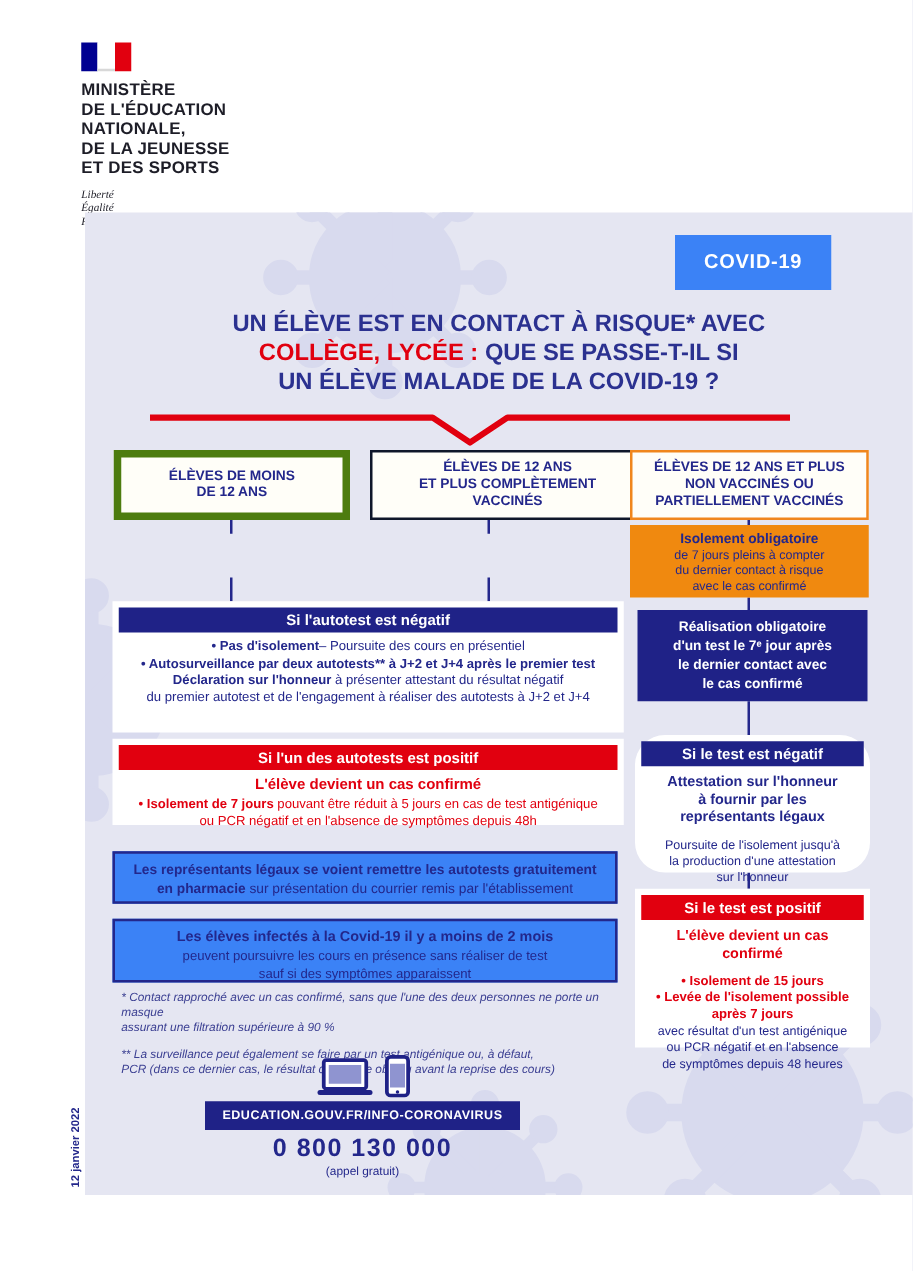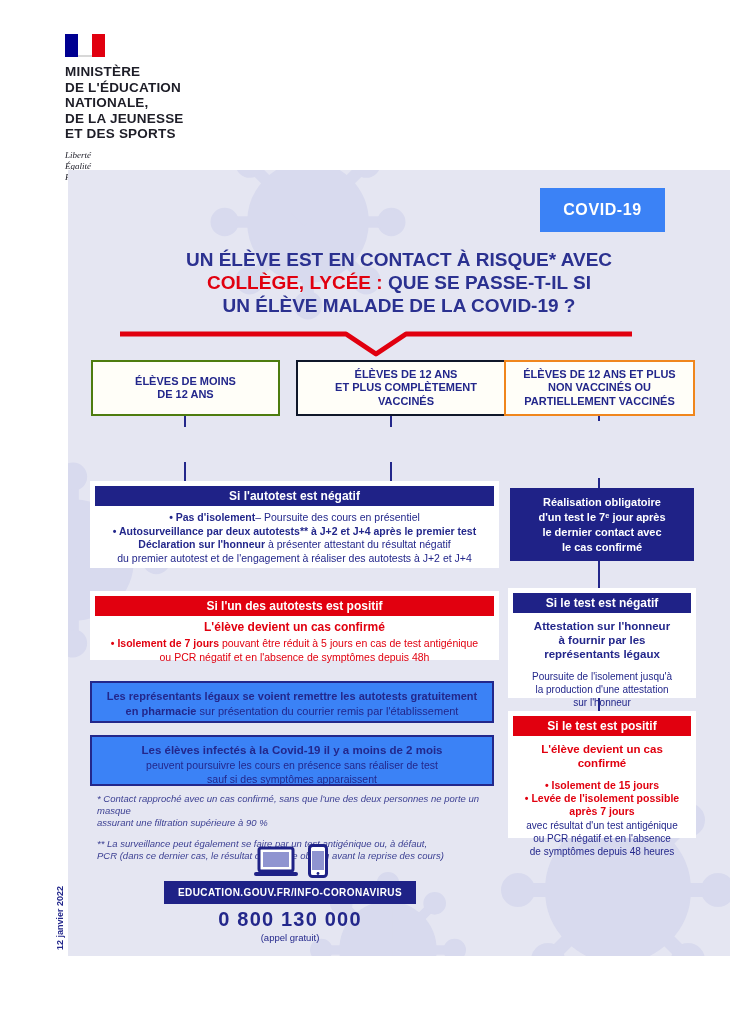--- a/index.html
+++ b/index.html
@@ -41,21 +41,21 @@
     text-align:center; font-weight:bold; font-size:19px; line-height:23px; color:#2b3190;
   }
   .main-title .red { color:#e1000f; }
   .title-arrow { position:absolute; left:52px; top:160px; }
   
   .col-header {
     position:absolute; top:190px; height:56px; background:#fffef8;
     display:flex; align-items:center; justify-content:center; text-align:center;
     font-weight:bold; font-size:11px; line-height:13.5px; white-space:pre-line; color:#23278b;
   }
-  .ch1 { left:23px;  width:189px; border:2px solid #4d7c0f; }
+  .ch1 { left:23px;  width:189px; border:6px solid #4d7c0f; }
   .ch2 { left:228px; width:220px; border:2px solid #0f172a; }
   .ch3 { left:436px; width:191px; border:2px solid #f0861d; }
   .connector { position:absolute; width:2px; background:#23278b; }
   
   .navy-bar {
     position:absolute; left:27px; top:257px; width:380px; height:35px;
     background:#1f2287; color:#fff; font-weight:bold; font-size:12px;
     display:flex; align-items:center; justify-content:center;
   }
   .orange-box {
@@ -64,32 +64,32 @@
     font-size:10px; line-height:12.5px; color:#23278b;
   }
   .orange-box .ttl { font-weight:bold; font-size:11px; margin-bottom:1px; }
   .orange-box .bdy { white-space:pre-line; }
   .white-box { position:absolute; background:#ffffff; padding:5px; }
   .box-hdr {
     color:#fff; font-weight:bold; font-size:12px; line-height:20px; height:20px; text-align:center;
   }
   .hdr-navy { background:#1f2287; }
   .hdr-red  { background:#e1000f; }
-  .bx-negative { left:22px; top:311px; width:409px; height:87px; text-align:center;
+  .bx-negative { left:22px; top:311px; width:409px; height:105px; text-align:center;
     font-size:10.5px; line-height:13.5px; }
   .bx-negative .body { margin-top:5px; }
   .bx-test7 {
     position:absolute; left:442px; top:318px; width:184px; height:73px;
     background:#1f2287; color:#fff; font-weight:bold; font-size:11px; line-height:15px;
     display:flex; align-items:center; justify-content:center; text-align:center; white-space:pre-line;
   }
   .bx-red { left:22px; top:421px; width:409px; height:69px; text-align:center; }
   .bx-red .subtitle { color:#e1000f; font-weight:bold; font-size:12px; margin-top:4px; }
   .bx-red .body { color:#e1000f; font-size:10.5px; line-height:13.5px; margin-top:3px; padding:0 14px; }
-  .bx-c3neg { left:440px; top:418px; width:188px; height:110px; text-align:center; }
+  .bx-c3neg { left:440px; top:418px; width:188px; height:110px; text-align:center;border-radius:24px; }
   .bx-c3neg .bold { font-weight:bold; font-size:11.5px; line-height:14px; margin-top:6px; white-space:pre-line; }
   .bx-c3neg .body { font-size:10px; line-height:13px; margin-top:9px; white-space:pre-line; }
   .bx-c3pos { left:440px; top:541px; width:188px; height:127px; text-align:center; }
   .bx-c3pos .subtitle { color:#e1000f; font-weight:bold; font-size:11.5px; line-height:14px; margin-top:6px; white-space:pre-line; }
   .bx-c3pos .bullets { color:#e1000f; font-weight:bold; font-size:10.5px; line-height:13px; margin-top:9px; white-space:pre-line; }
   .bx-c3pos .body { font-size:10px; line-height:13px; margin-top:1px; white-space:pre-line; }
   .bold { font-weight:bold; }
   
   .info-box {
     position:absolute; left:22px; width:404px; background:#3b82f6; border:2px solid #23278b;
@@ -253,20 +253,26 @@
 
   <div class="connector" style="left:116px;top:246px;height:11px;"></div>
   <div class="connector" style="left:322px;top:246px;height:11px;"></div>
   <div class="connector" style="left:530px;top:246px;height:5px;"></div>
   <div class="connector" style="left:116px;top:292px;height:19px;"></div>
   <div class="connector" style="left:322px;top:292px;height:19px;"></div>
   <div class="connector" style="left:530px;top:308px;height:10px;"></div>
   <div class="connector" style="left:530px;top:391px;height:27px;"></div>
   <div class="connector" style="left:530px;top:528px;height:13px;"></div>
 
+  <div class="orange-box">
+    <div class="ttl">Isolement obligatoire</div>
+    <div class="bdy">de 7 jours pleins à compter
+du dernier contact à risque
+avec le cas confirmé</div>
+  </div>
 
   <div class="white-box bx-negative">
     <div class="box-hdr hdr-navy">Si l'autotest est négatif</div>
     <div class="body">
       <div><span class="bold">• Pas d'isolement</span><span>– Poursuite des cours en présentiel</span></div>
       <div class="bold">• Autosurveillance par deux autotests** à J+2 et J+4 après le premier test</div>
       <div><span class="bold">Déclaration sur l'honneur</span><span> à présenter attestant du résultat négatif</span></div>
       <div>du premier autotest et de l'engagement à réaliser des autotests à J+2 et J+4</div>
     </div>
   </div>

